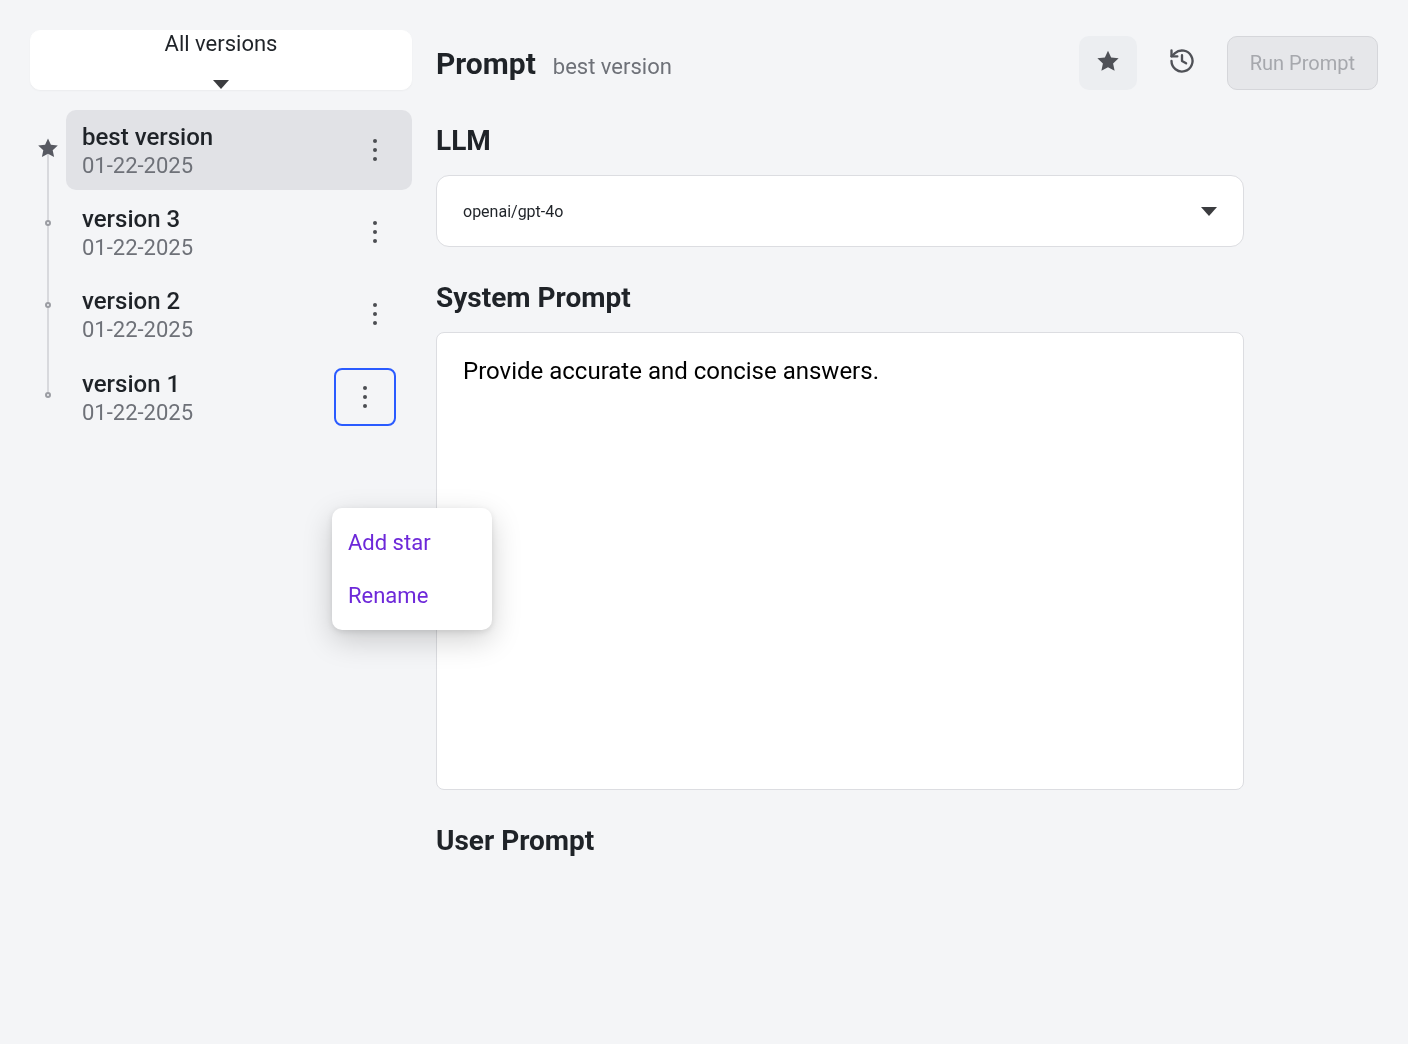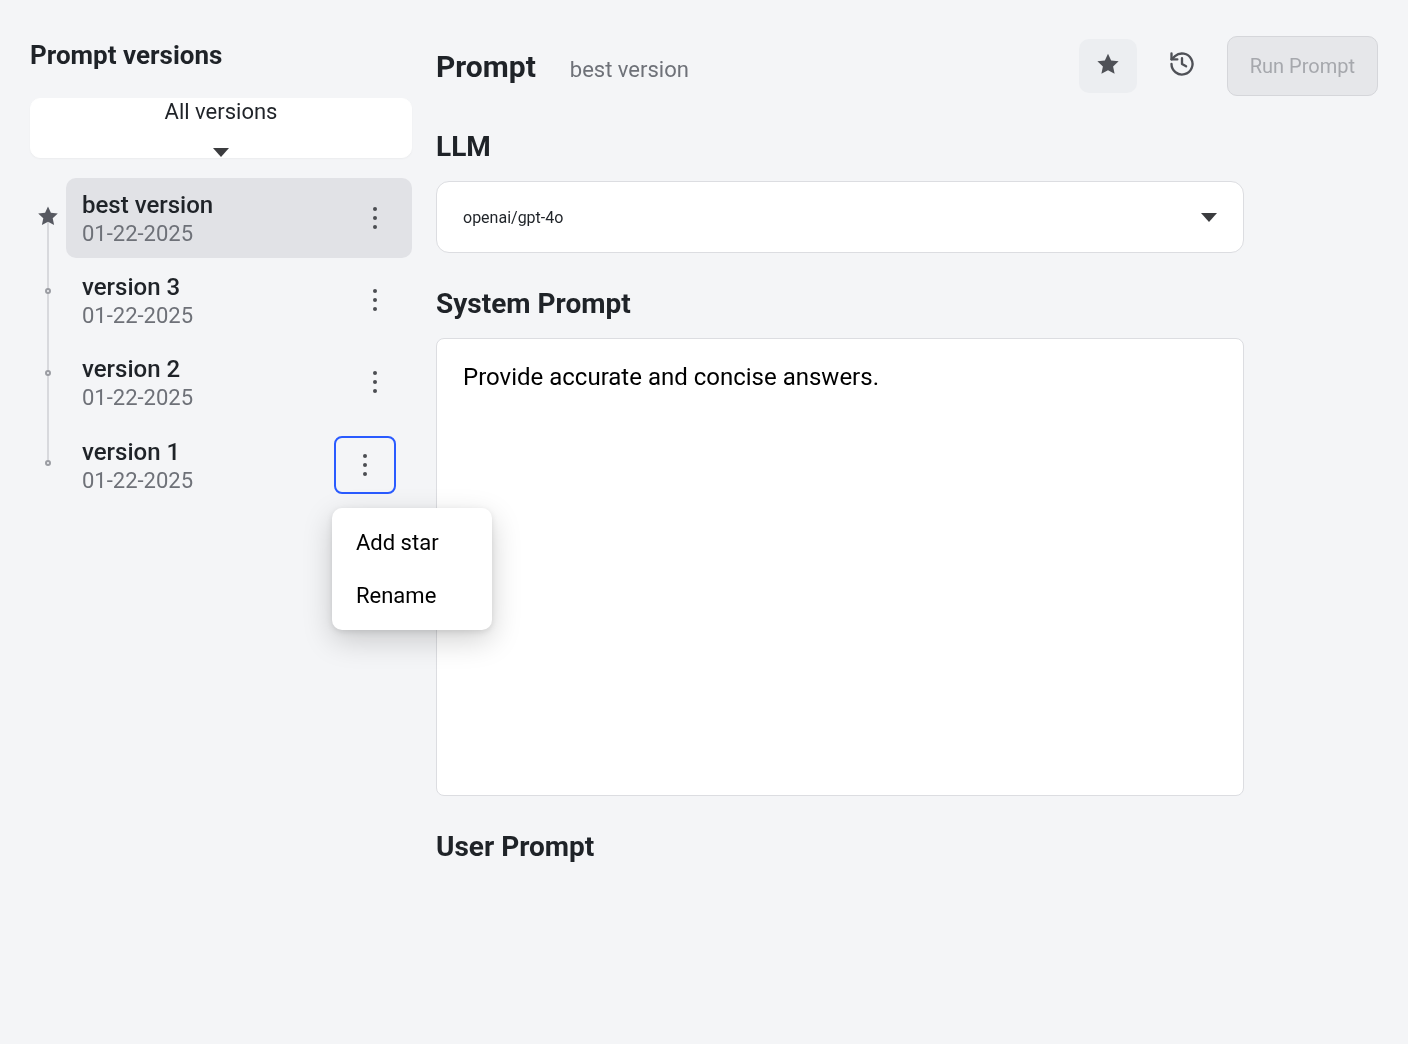--- a/index.html
+++ b/index.html
@@ -151,43 +151,43 @@
     left: 332px;
     top: 508px;
     width: 160px;
     background: #fff;
     border-radius: 10px;
     box-shadow: 0 10px 30px rgba(0,0,0,0.18), 0 2px 6px rgba(0,0,0,0.10);
     padding: 8px 0;
     z-index: 10;
   }
   .context-item {
-    padding: 14px 24px;
+    padding: 14px 16px;
     font-size: 22px;
-    color: #000000;
+    color: #6d28d9;
     cursor: pointer;
   }
 
   
   .main {
     flex: 1;
     min-width: 0;
     position: relative;
     padding-top: 6px;
   }
   .main-header {
     display: flex;
     align-items: center;
     justify-content: space-between;
     margin-bottom: 34px;
   }
   .main-header-left {
     display: flex;
     align-items: baseline;
-    gap: 34px;
+    gap: 17px;
   }
   .main-title {
     font-size: 30px;
     font-weight: 700;
   }
   .main-subtitle {
     font-size: 22px;
     color: var(--muted);
   }
   .main-header-right {
@@ -197,21 +197,21 @@
   }
   .icon-btn {
     width: 58px; height: 54px;
     display:flex; align-items:center; justify-content:center;
     border-radius: 10px;
     cursor: pointer;
     color: #4f5157;
   }
   .star-hover { background: #eceef1; }
   .run-btn {
-    height: 60px;
+    height: 54px;
     padding: 0 22px;
     border-radius: 10px;
     border: 1px solid #d5d6da;
     background: #e6e7ea;
     color: #a6a8ad;
     font-size: 20px;
     display:flex; align-items:center; justify-content:center;
     cursor: default;
   }
 
@@ -246,21 +246,20 @@
     resize: none;
     font-family: inherit;
   }
 </style>
 </head>
 <body>
 
 <div class="app">
 
   <aside class="sidebar">
-    <div class="sidebar-title">Prompt versions</div>
 
     <div class="filter-select">
       <span>All versions</span>
       <span class="caret-down"></span>
     </div>
 
     <div class="version-list">
       <div class="timeline"></div>
 
       <div class="version-row">

